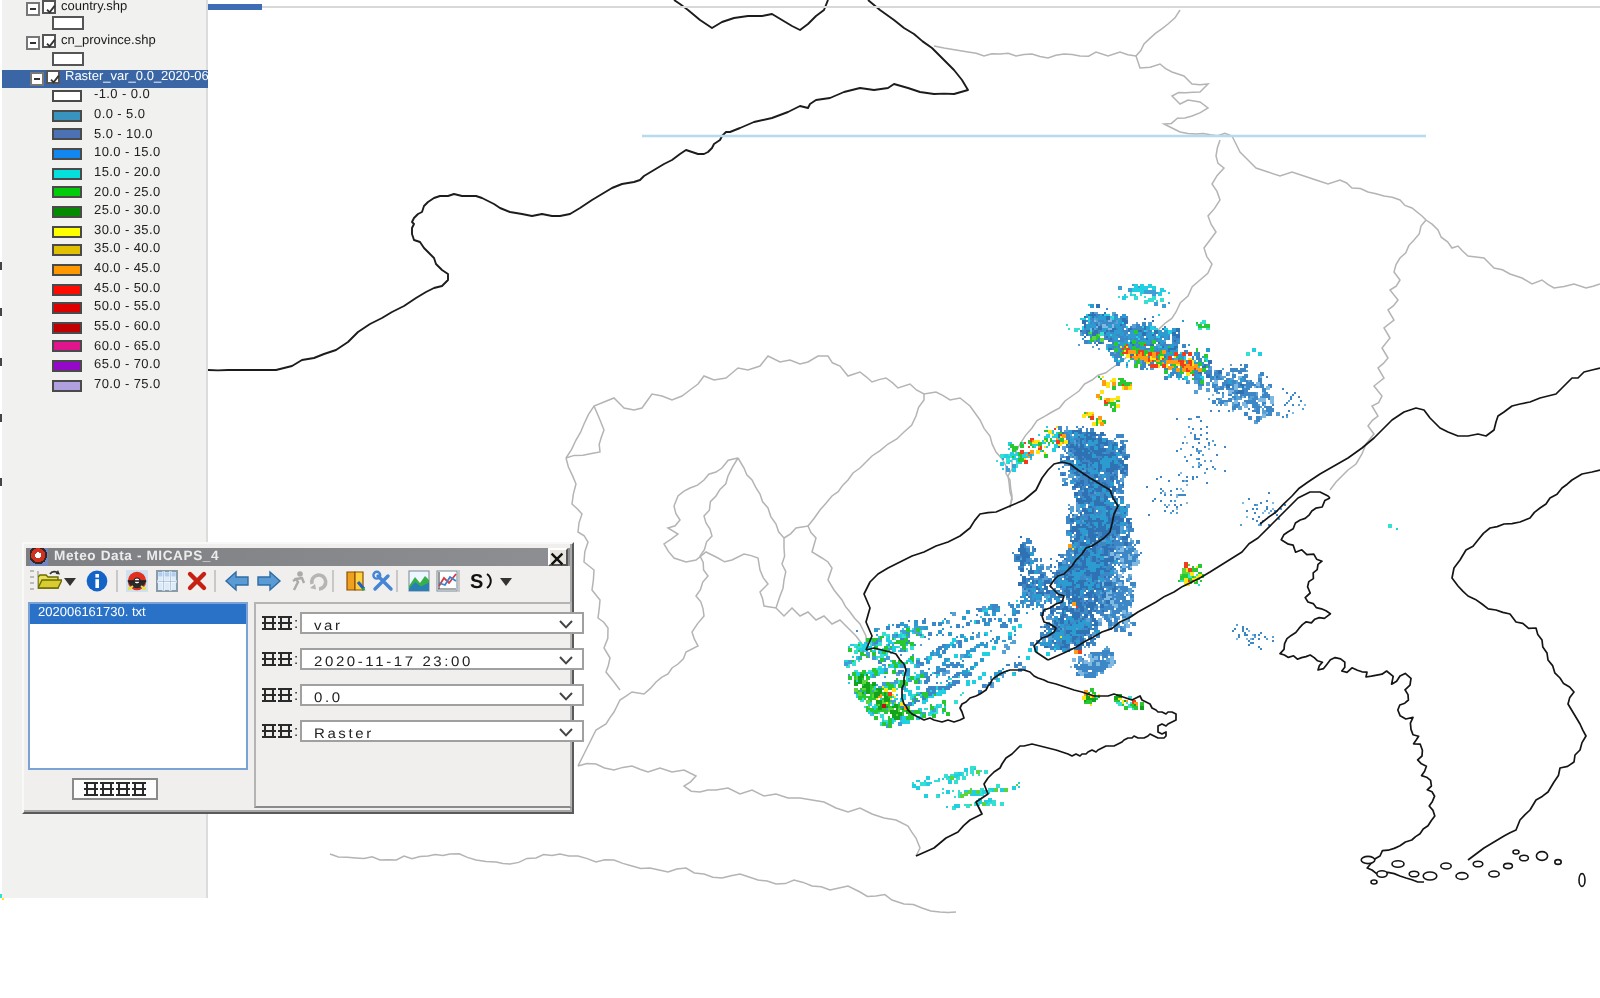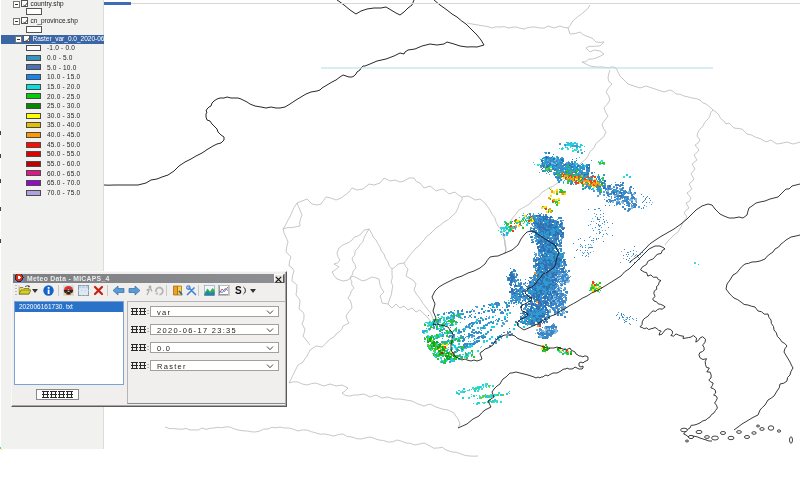--- a/index.html
+++ b/index.html
@@ -27,21 +27,21 @@
 .ic{position:absolute;top:1px;height:11px;line-height:0}
 .ic svg{display:block}
 .sep{position:absolute;top:1px;width:1px;height:11px;background:#c8c8c8}
 #lbox{position:absolute;left:2px;top:29px;width:110px;height:84px;background:#fff;border:1px solid #7aa2d4}
 #lsel{position:absolute;left:0;top:0;width:108px;height:9.5px;background:#2A72C8;color:#fff;font-size:6.5px;line-height:9.5px;padding-left:4px}
 #rembtn{position:absolute;left:24px;top:117px;width:43px;height:11px;background:#fdfdfd;border:1px solid #8a8a8a;display:flex;align-items:center;justify-content:center;gap:1px}
 #rframe{position:absolute;left:115px;top:29px;width:159px;height:103px;border:1px solid #b4b4b4;border-bottom-color:#8a8a8a}
 .lab{position:absolute;left:119px;height:8px;display:flex;gap:1px}
 .col{font-size:7.5px;line-height:7px;color:#222}
 .cj{display:inline-block;width:7px;height:7px;background:linear-gradient(#2a2a2a,#2a2a2a) 0 0/7px 1px,linear-gradient(#2a2a2a,#2a2a2a) 0 3px/7px 1px,linear-gradient(#2a2a2a,#2a2a2a) 0 6px/7px 1px,linear-gradient(#2a2a2a,#2a2a2a) 1px 0/1px 7px,linear-gradient(#2a2a2a,#2a2a2a) 5px 0/1px 7px;background-repeat:no-repeat}
-.combo{position:absolute;left:138px;width:129px;height:11px;background:#fff;border:1px solid #a0a0a0}
+.combo{position:absolute;left:138px;width:142px;height:11px;background:#fff;border:1px solid #a0a0a0}
 .ct{position:absolute;left:6px;top:1.5px;font-size:7.5px;color:#222;letter-spacing:1.3px;transform:scaleY(0.92)}
 .chv{position:absolute;right:4px;top:3px}
 .tick{position:absolute;left:0;width:1px;background:#444}
 </style></head>
 <body>
 <svg id="map" width="800" height="499" viewBox="0 0 800 499">
 <rect width="800" height="499" fill="#fff"></rect>
 <g fill="none" stroke="#b4b4b4" stroke-width="0.75">
 <path class="pv" d="M590,5 L587.5,8.9 L584,12 L580.9,14.4 L577.7,16.7 L574.8,19.3 L572,22 L570.4,25.3 L568,28 L570,34 L575.1,33.6 L580,32 L582.8,34.3 L586,36 L592,38 L596,42 L600,42.4 L604,42 L600,46 L596.4,46.1 L592.9,46.4 L589.3,46.3 L586,48 L590,52 L594,50 L600,51 L604,54 L600.2,56.3 L596,58 L592.5,59 L588.7,59.1 L585.7,61.7 L582,62 L586,64 L590,66 L594,66.7 L598,67 L601.6,66.8 L605.2,67.4 L608.8,67.9 L612.5,66.7 L616,68 L618,72 L620,76 L624,80 L628,84 L634,86 L640,88 L646,86 L652,88 L658,90 L664,92 L670,90 L673.3,91.5 L676,94 L680.2,94.3 L684,96 L688,96.9 L692,98 L696.1,98.6 L700,100 L702.5,102.7 L706,104 L711,108 L713,110 L716.2,112.2 L719,115 L720.6,118.6 L723.8,120.9 L726,124 L729,123 L731.4,125.6 L734,128 L738,128.5 L742,129 L744.5,131.5 L747,134 L751.2,134.9 L755,137 L761,139 L766,142 L771,140 L773.9,142.2 L777,144 L782,143.2 L787,142 L793,144 L796.5,143.1 L800,142"></path>
 <path class="pv" d="M568,28 L563.9,27.4 L560,26 L554,28 L548,26 L544.3,28.1 L540,28 L536,27.2 L532,27 L527.9,27.6 L524,29 L520,28.2 L516,27 L512,27.3 L508,28 L504.1,26.6 L500,27 L495.9,26.9 L492,28 L488.1,26.6 L484,26 L478,25 L472,24 L467,23"></path>
@@ -317,21 +317,21 @@
       <svg class="chv" width="8" height="5">
         <path d="M1 0.5l3 3.2 3-3.2" stroke="#444" stroke-width="1" fill="none"></path>
       </svg>
     </div>
 <div class="lab" style="top:53.5px">
       <span class="cj"></span>
       <span class="cj"></span>
       <span class="col">:</span>
     </div>
     <div class="combo" style="top:51.5px">
-      <span class="ct">2020-06-17 23:35</span>
+      <span class="ct">2020-11-17 23:00</span>
       <svg class="chv" width="8" height="5">
         <path d="M1 0.5l3 3.2 3-3.2" stroke="#444" stroke-width="1" fill="none"></path>
       </svg>
     </div>
 <div class="lab" style="top:71.5px">
       <span class="cj"></span>
       <span class="cj"></span>
       <span class="col">:</span>
     </div>
     <div class="combo" style="top:69.5px">

